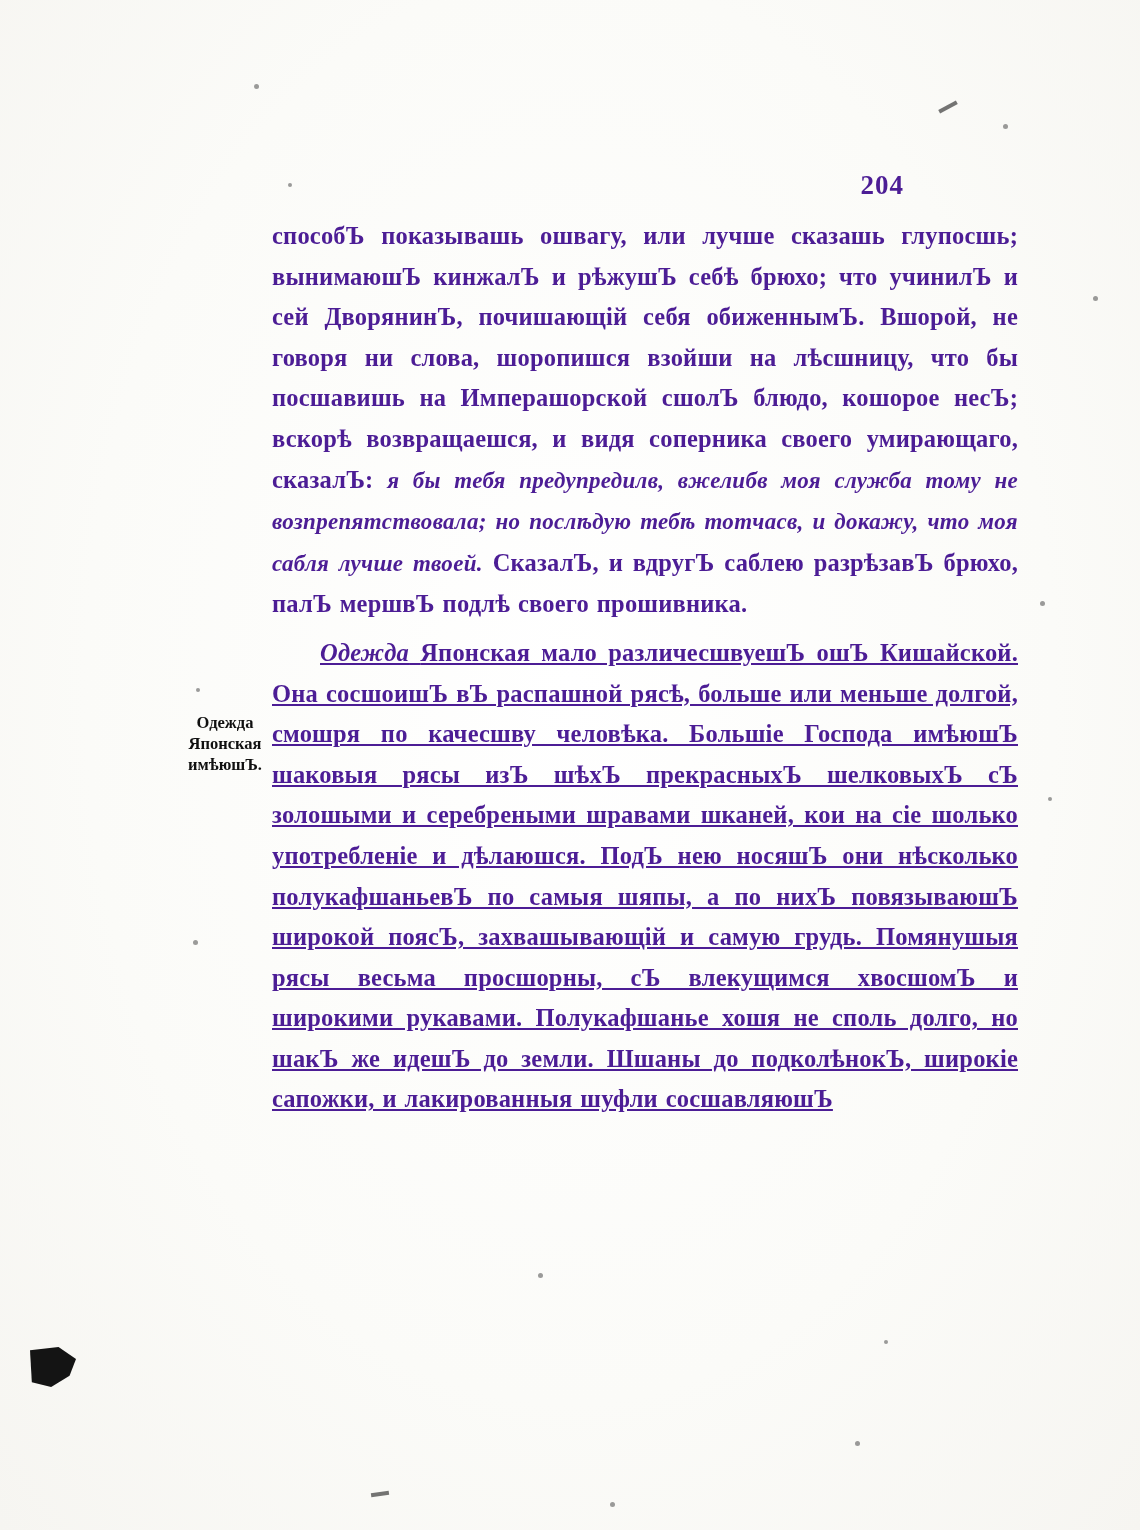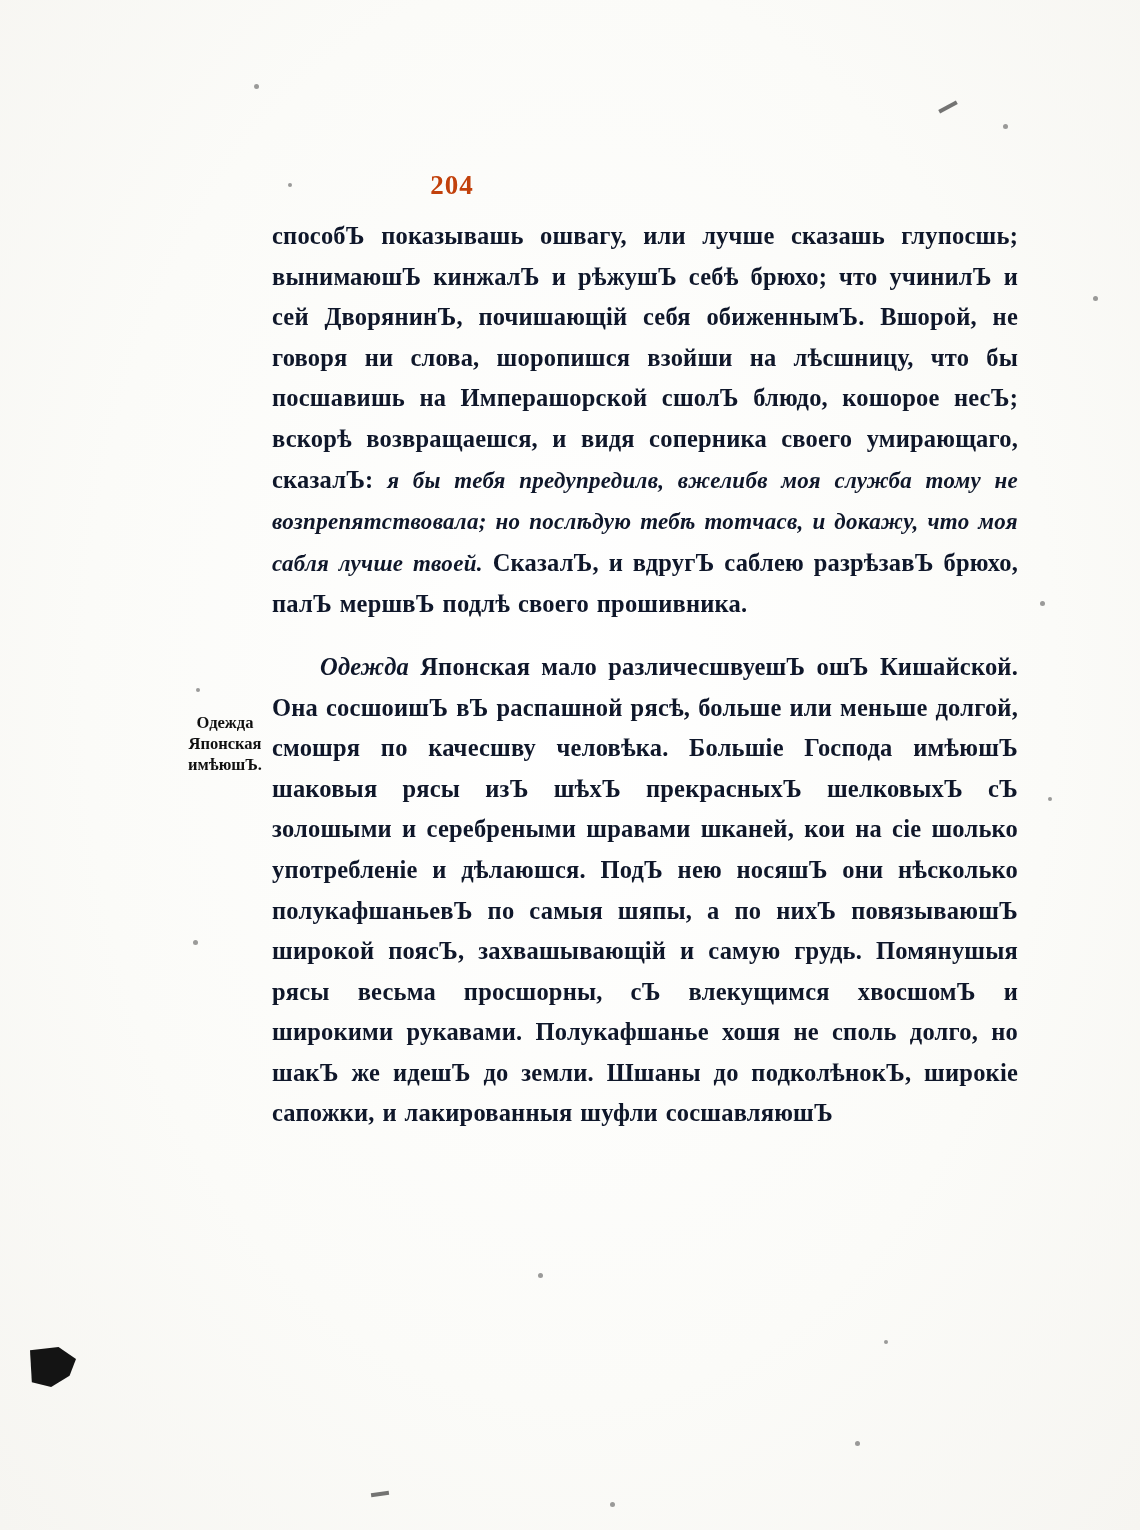--- a/index.html
+++ b/index.html
@@ -24,46 +24,47 @@
   .paper-tone {
     position: absolute;
     inset: 0;
     background: radial-gradient(ellipse at 50% 45%, #ffffff 0%, #fbfbf8 60%, #f6f5f1 100%);
   }
   .page-number {
     position: absolute;
     top: 170px;
     left: 0;
     width: 904px;
-    text-align: center;
+    text-align: right;
     font-family: "Liberation Serif", serif;
     font-size: 27px;
     font-weight: 700;
     letter-spacing: 1px;
-    color: #c2410c;
+    color: #4c1d95;
   }
   .text-block {
     position: absolute;
     left: 272px;
     width: 746px;
     top: 216px;
   }
   p.para {
     margin: 0;
     font-size: 24.5px;
     line-height: 40.6px;
     text-align: justify;
     text-align-last: left;
-    color: #0f172a;
+    color: #4c1d95;
     font-weight: 600;
     letter-spacing: 0.2px;
     word-spacing: 1.5px;
   }
   p.para + p.para {
-    margin-top: 22px;
+    margin-top: 8px;
+    text-decoration: underline;
   }
   .indent {
     display: inline-block;
     width: 48px;
   }
   .italic-quote {
     font-style: italic;
     font-weight: 600;
     font-size: 23px;
     letter-spacing: 0.3px;

